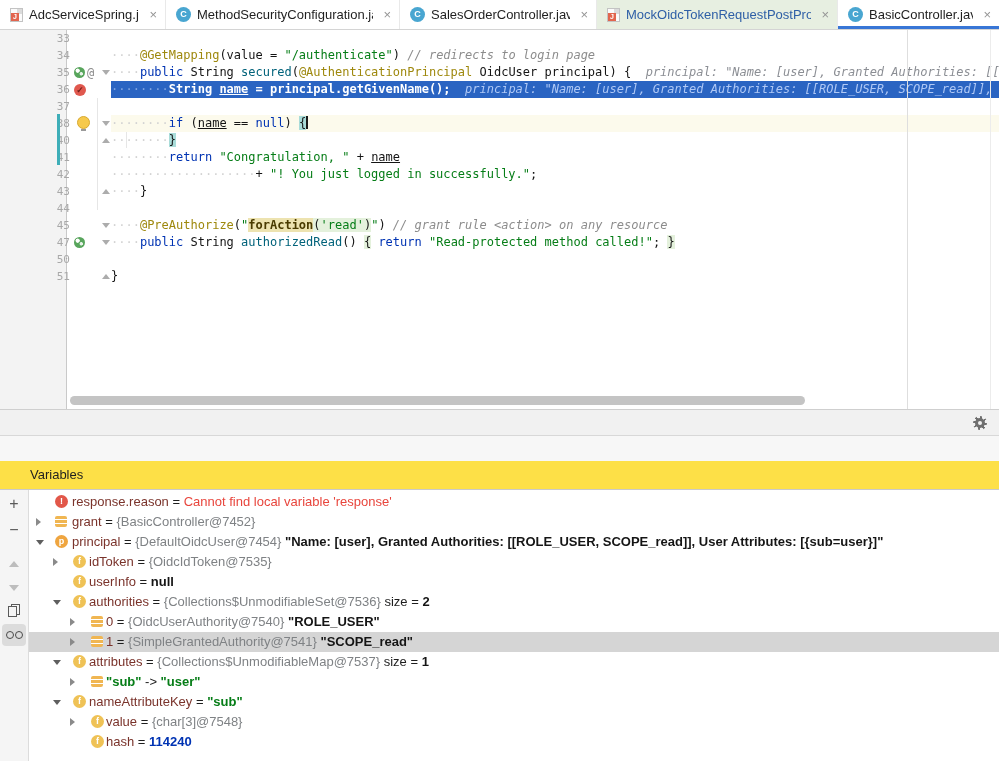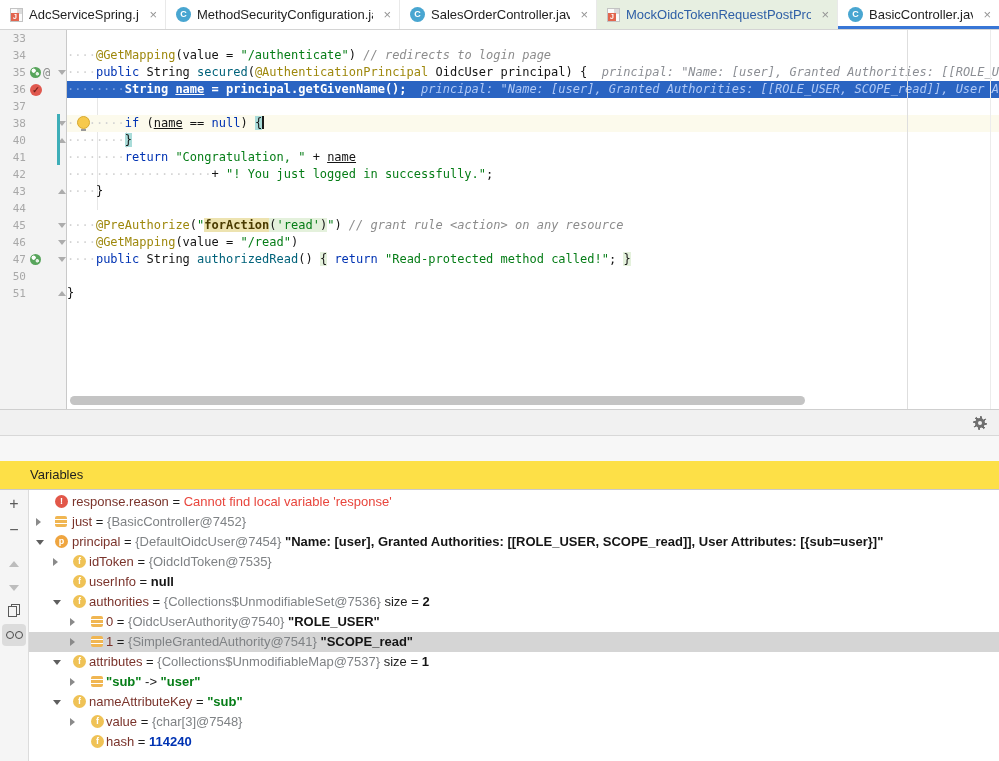--- a/index.html
+++ b/index.html
@@ -23,21 +23,21 @@
   .cicon::after{content:"C";position:absolute;inset:0;color:#fff;font:bold 9px/15px "Liberation Sans",sans-serif;text-align:center}
   .jicon{position:relative;width:13px;height:14px;background:#FBFBFB;border:1px solid #C3C3C3;flex:0 0 13px;box-sizing:border-box}
   .jicon::before{content:"";position:absolute;right:0;top:0;width:5px;height:5px;background:#DBDBDB}
   .jicon::after{content:"J";position:absolute;left:0;bottom:0;width:8px;height:8px;background:#E2654E;color:#fff;
                 font:bold 7px/8px "Liberation Sans",sans-serif;text-align:center}
 
   
   #editor{position:absolute;top:30px;left:0;right:0;height:379px;background:#fff;overflow:hidden;}
   #gutterbg{position:absolute;left:0;top:0;bottom:0;width:67px;background:#F3F3F3;border-right:1px solid #C9C9C9;box-sizing:border-box}
   #lines{position:absolute;left:0;top:0;right:0;}
-  .line{display:flex;height:17px;line-height:17px;font-family:"DejaVu Sans Mono",monospace;font-size:12px;}
+  .line{display:flex;height:17px;line-height:17px;font-family:"DejaVu Sans Mono",monospace;font-size:12px;padding-left:44px;}
   .gut{position:relative;width:67px;flex:0 0 67px;display:flex;align-items:center;z-index:2}
   .lnum{width:26px;text-align:right;color:#A8A8A8;font-size:11px;flex:0 0 26px}
   .gicons{display:flex;align-items:center;gap:2px;width:30px;flex:0 0 30px;padding-left:4px;box-sizing:border-box}
   .fold{width:11px;flex:0 0 11px;display:flex;justify-content:center;align-items:center}
   .fold-d{width:0;height:0;border-left:4px solid transparent;border-right:4px solid transparent;border-top:5px solid #ACACAC}
   .fold-u{width:0;height:0;border-left:4px solid transparent;border-right:4px solid transparent;border-bottom:5px solid #ACACAC}
   .code{position:relative;flex:1;white-space:pre;overflow:hidden;color:#141414;z-index:1}
   .gi{display:inline-block}
   .gi-endpoint{width:11px;height:11px;border-radius:50%;
     background:radial-gradient(circle at 33% 33%, #fff 0 1.8px, rgba(255,255,255,0) 2.4px),
@@ -278,30 +278,20 @@
             <span class="lnum">45</span>
             <span class="gicons"></span>
             <span class="fold">
               <span class="fold-d"></span>
             </span>
           </div>
           <div class="code"><span class="t-ws">····</span><span class="t-ann">@PreAuthorize</span><span class="t-pl">(</span><span class="t-str">"</span><span class="t-injf">forAction</span><span class="t-injp">(</span><span class="t-injs">'read'</span><span class="t-injp">)</span><span class="t-str">"</span><span class="t-pl">) </span><span class="t-cm">// grant rule &lt;action&gt; on any resource</span></div>
         </div>
         <div class="line ">
           <div class="gut">
-            <span class="lnum">46</span>
-            <span class="gicons"></span>
-            <span class="fold">
-              <span class="fold-d"></span>
-            </span>
-          </div>
-          <div class="code"><span class="t-ws">····</span><span class="t-ann">@GetMapping</span><span class="t-pl">(value = </span><span class="t-str">"/read"</span><span class="t-pl">)</span></div>
-        </div>
-        <div class="line ">
-          <div class="gut">
             <span class="lnum">47</span>
             <span class="gicons">
               <span class="gi gi-endpoint"></span>
             </span>
             <span class="fold">
               <span class="fold-d"></span>
             </span>
           </div>
           <div class="code"><span class="t-ws">····</span><span class="t-kw">public</span><span class="t-pl"> String </span><span class="t-mth">authorizedRead</span><span class="t-pl">() </span><span class="t-brgreen">{</span><span class="t-pl"> </span><span class="t-kw">return</span><span class="t-pl"> </span><span class="t-str">"Read-protected method called!"</span><span class="t-pl">; </span><span class="t-brgreen">}</span></div>
         </div>
@@ -356,21 +346,21 @@
         </div>
       </div>
     <div id="vtree">
         <div class="vrow">
           <span class="vi vi-error" style="left: 26px;">!</span>
           <span class="vtext" style="left: 43px;"><span class="s-nm">response.reason</span><span class="s-eq"> = </span><span class="s-err">Cannot find local variable 'response'</span></span>
         </div>
         <div class="vrow">
           <span class="varrow arr-r" style="left: 7px;"></span>
           <span class="vi vi-stack" style="left: 26px;"></span>
-          <span class="vtext" style="left: 43px;"><span class="s-nm">just</span><span class="s-eq"> = </span><span class="s-ref">{BasicController@7452}</span></span>
+          <span class="vtext" style="left: 43px;"><span class="s-nm">grant</span><span class="s-eq"> = </span><span class="s-ref">{BasicController@7452}</span></span>
         </div>
         <div class="vrow">
           <span class="varrow arr-d" style="left: 7px;"></span>
           <span class="vi vi-param" style="left: 26px;">p</span>
           <span class="vtext" style="left: 43px;"><span class="s-nm">principal</span><span class="s-eq"> = </span><span class="s-ref">{DefaultOidcUser@7454} </span><span class="s-boldv">"Name: [user], Granted Authorities: [[ROLE_USER, SCOPE_read]], User Attributes: [{sub=user}]"</span></span>
         </div>
         <div class="vrow">
           <span class="varrow arr-r" style="left: 24px;"></span>
           <span class="vi vi-field" style="left: 44px;">f</span>
           <span class="vtext" style="left: 60px;"><span class="s-nm">idToken</span><span class="s-eq"> = </span><span class="s-ref">{OidcIdToken@7535}</span></span>

